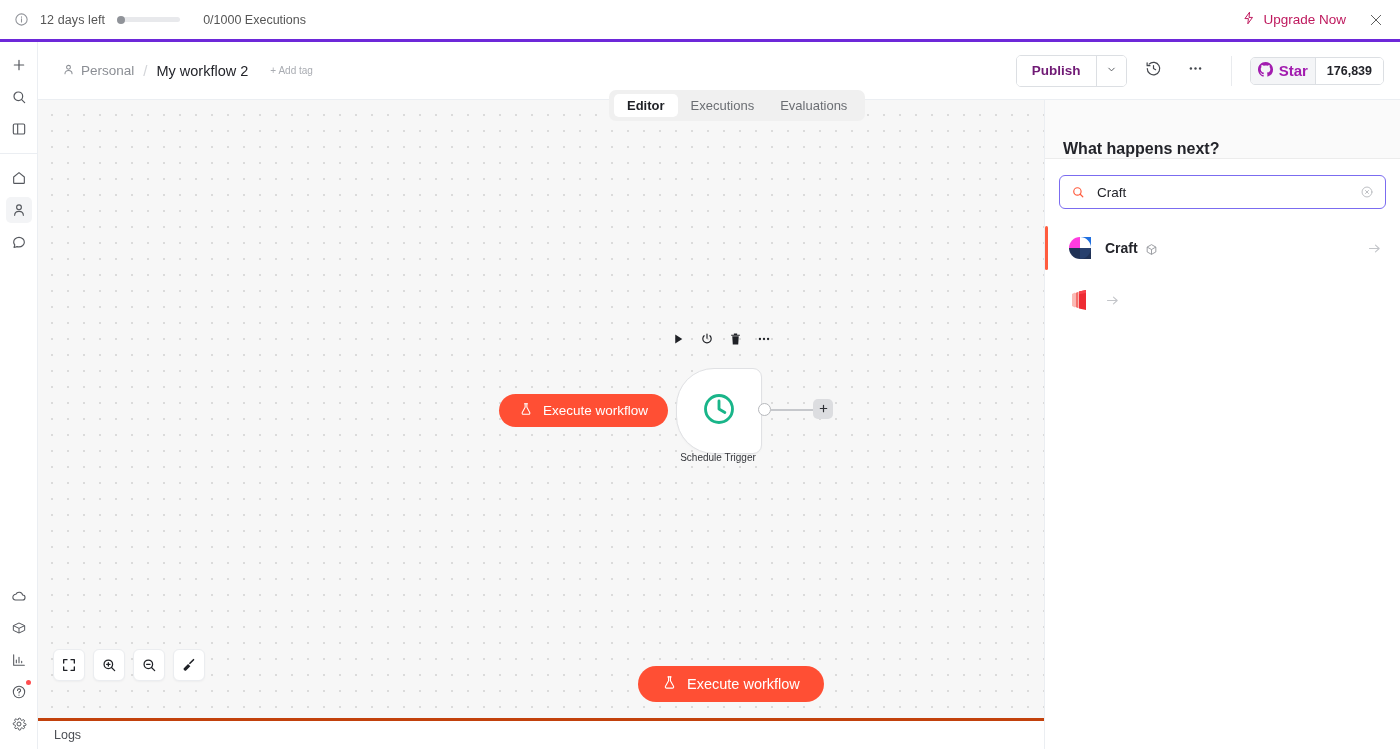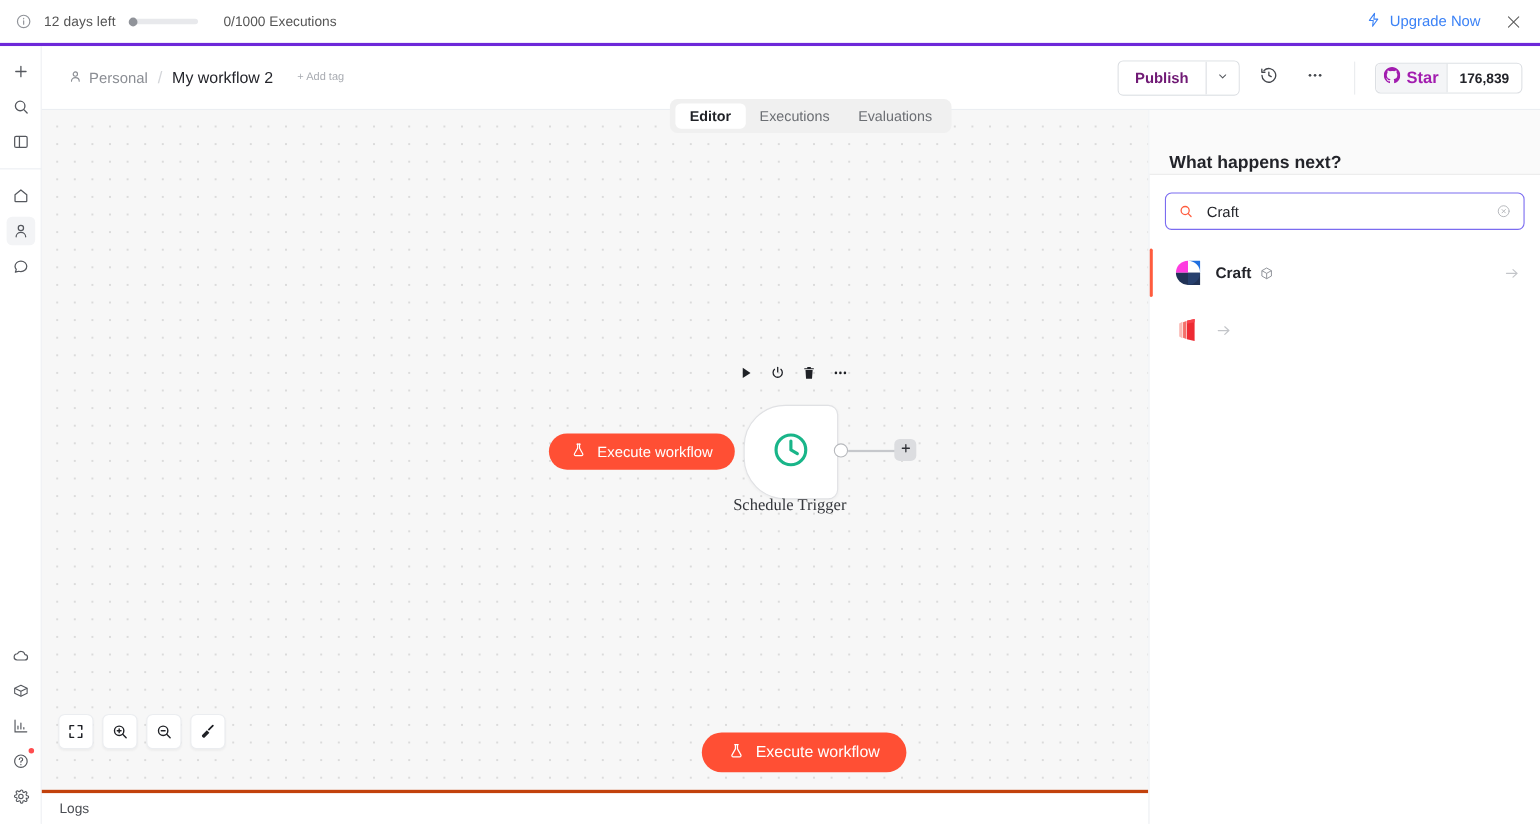--- a/index.html
+++ b/index.html
@@ -23,21 +23,21 @@
   .banner-days { font-size: 12.5px; color: #555; letter-spacing: .1px; }
   .banner-progress { position: relative; width: 62px; height: 5px; background: #e8e9ec; border-radius: 3px; margin-left: 2px; }
   .banner-progress::before {
     content: ""; position: absolute; left: -1px; top: -1.5px;
     width: 8px; height: 8px; border-radius: 50%; background: #909399;
   }
   .banner-exec { font-size: 12.5px; color: #555; margin-left: 12px; }
   .banner-right { margin-left: auto; display: flex; align-items: center; gap: 22px; padding-right: 16px; }
   .upgrade-btn {
     display: flex; align-items: center; gap: 7px;
-    font-size: 13.5px; color: #3b82f6; font-weight: 400; cursor: pointer;
+    font-size: 13.5px; color: #be185d; font-weight: 400; cursor: pointer;
     background: none; border: none; font-family: inherit;
   }
   .upgrade-btn svg { width: 14px; height: 14px; }
   .banner-close { width: 16px; height: 16px; color: #5e5e5e; cursor: pointer; }
 
   
   .rail {
     position: absolute; top: 42px; left: 0; width: 38px; height: 707px;
     background: #ffffff; border-right: 1px solid #ebeef2;
     display: flex; flex-direction: column; align-items: center;
@@ -145,21 +145,21 @@
     background: #ffffff;
     border: 1.5px solid #e0e1e4;
     border-radius: 38px 9px 9px 38px;
     display: flex; align-items: center; justify-content: center;
     cursor: pointer;
     box-shadow: 0 1px 2px rgba(0,0,0,.03);
   }
   .trigger-node svg { width: 36px; height: 36px; color: #19b589; }
   .node-label {
     position: absolute; left: 570px; top: 352px; width: 220px; text-align: center;
-    font-size: 15px; color: #34363b; font-family: Liberation Serif, serif;
+    font-size: 10px; color: #34363b;
   }
   .conn-dot {
     position: absolute; left: 720px; top: 303px;
     width: 13px; height: 13px; border-radius: 50%;
     background: #ffffff; border: 1.5px solid #b6b8bc; cursor: pointer;
   }
   .conn-line {
     position: absolute; left: 733px; top: 309px; width: 48px; height: 1.6px; background: #c6c8cc;
   }
   .conn-plus {

